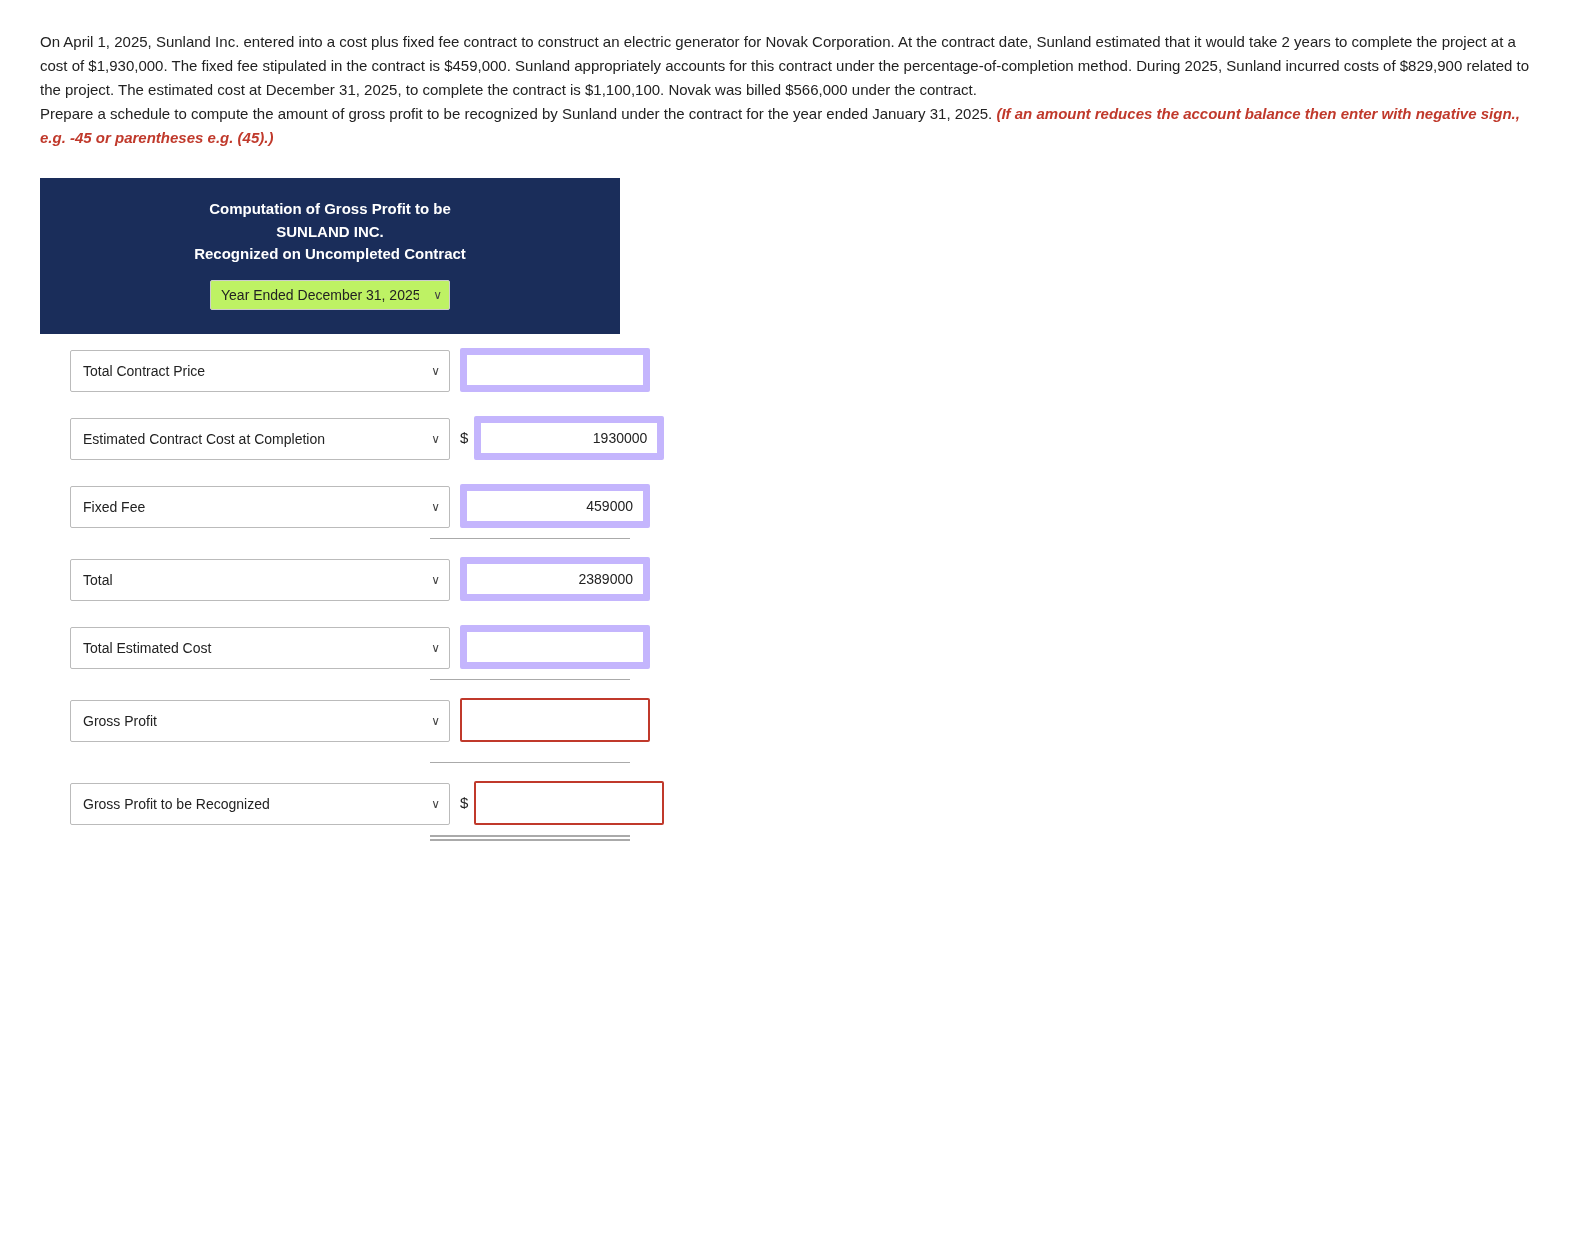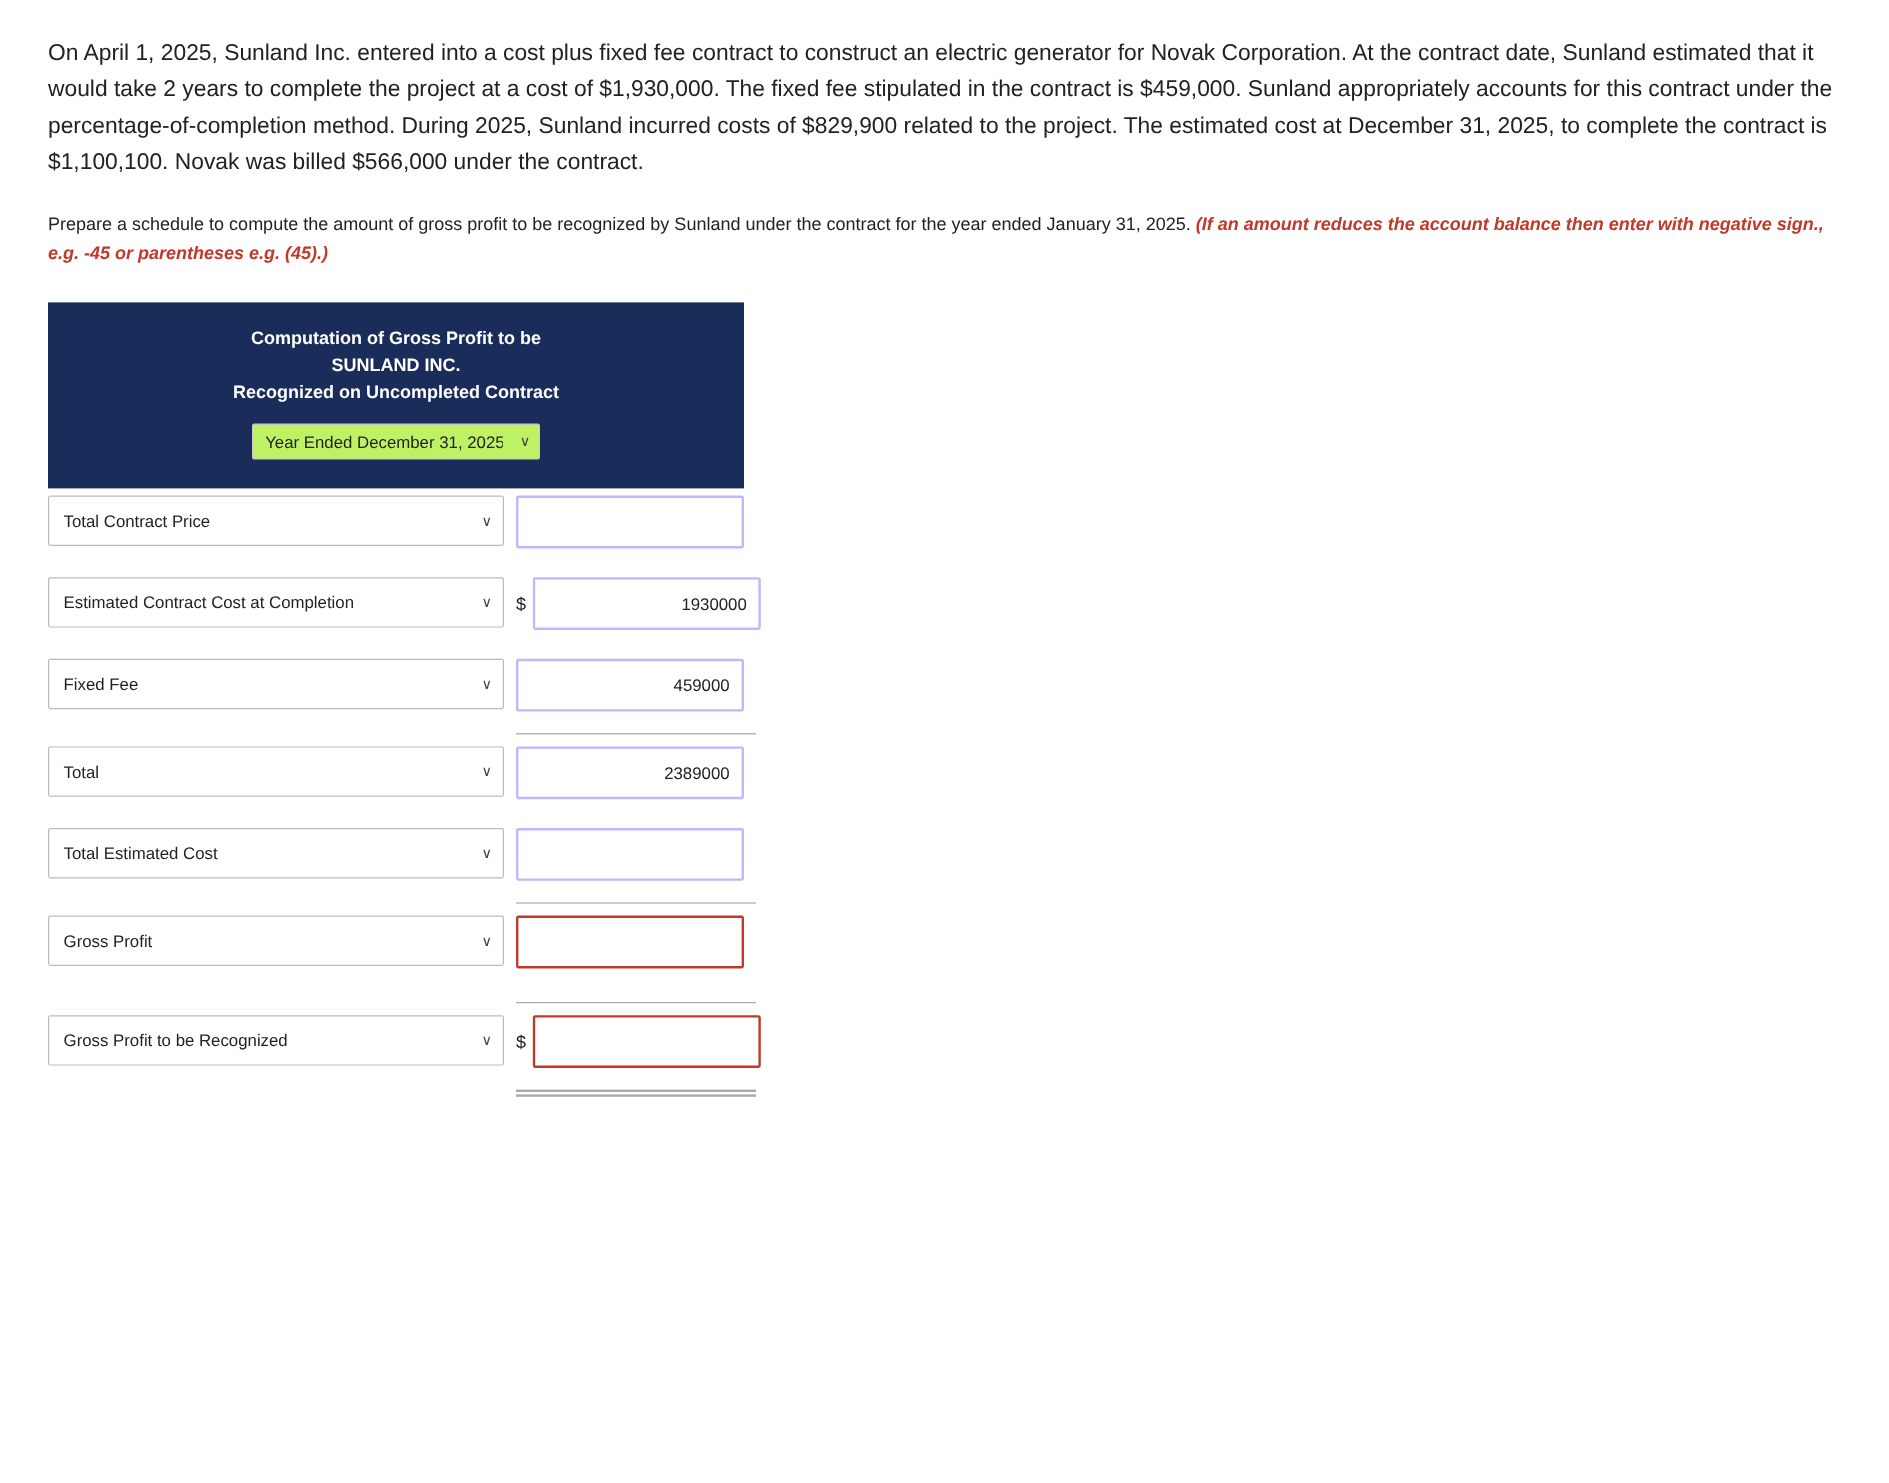--- a/index.html
+++ b/index.html
@@ -6,22 +6,21 @@
     body {
       font-family: Arial, sans-serif;
       font-size: 15px;
       color: #222;
       background: #fff;
       padding: 30px 40px;
       max-width: 1574px;
     }
     .intro-text {
       line-height: 1.6;
-      margin-bottom: 24px;
-      font-size: 19px;
+      font-size: 15px;
     }
     .prepare-text {
       line-height: 1.6;
       margin-bottom: 28px;
       font-size: 15px;
     }
     .red-italic {
       color: #c0392b;
       font-style: italic;
       font-weight: bold;
@@ -74,23 +73,24 @@
       color: #444;
     }
 
     
     .rows-section {
       width: 760px;
       margin-top: 0;
     }
     .form-row {
       display: flex;
-      align-items: flex-start;
+      align-items: flex-end;
       margin-bottom: 10px;
       min-height: 52px;
+      margin-left: 30px;
     }
     .label-select-wrapper {
       position: relative;
       display: inline-block;
       width: 380px;
       min-width: 380px;
     }
     .label-select {
       width: 100%;
       padding: 12px 30px 12px 12px;
@@ -121,21 +121,21 @@
       gap: 4px;
     }
     .dollar-sign {
       font-size: 15px;
       color: #222;
       margin-right: 2px;
     }
     .value-input {
       width: 190px;
       height: 44px;
-      border: 2px solid #c4b5fd;
+      border: 7px solid #c4b5fd;
       padding: 0 10px;
       font-size: 14px;
       text-align: right;
       color: #222;
       background: #fff;
       border-radius: 2px;
     }
     .value-input.red-border {
       border: 2px solid #c0392b;
     }

